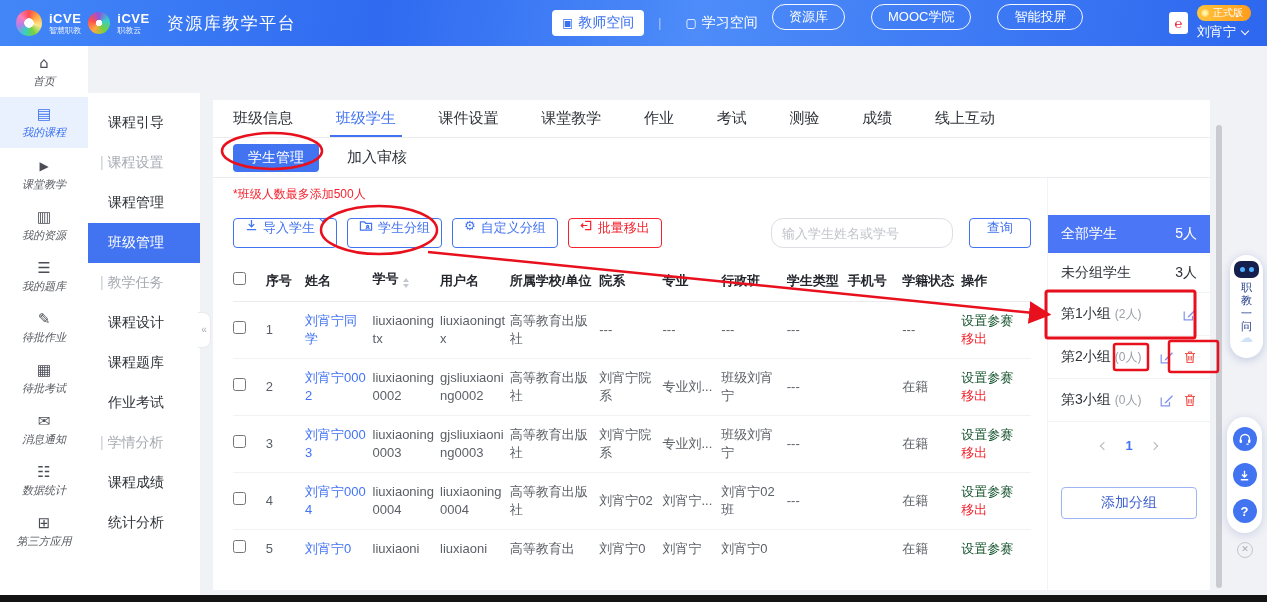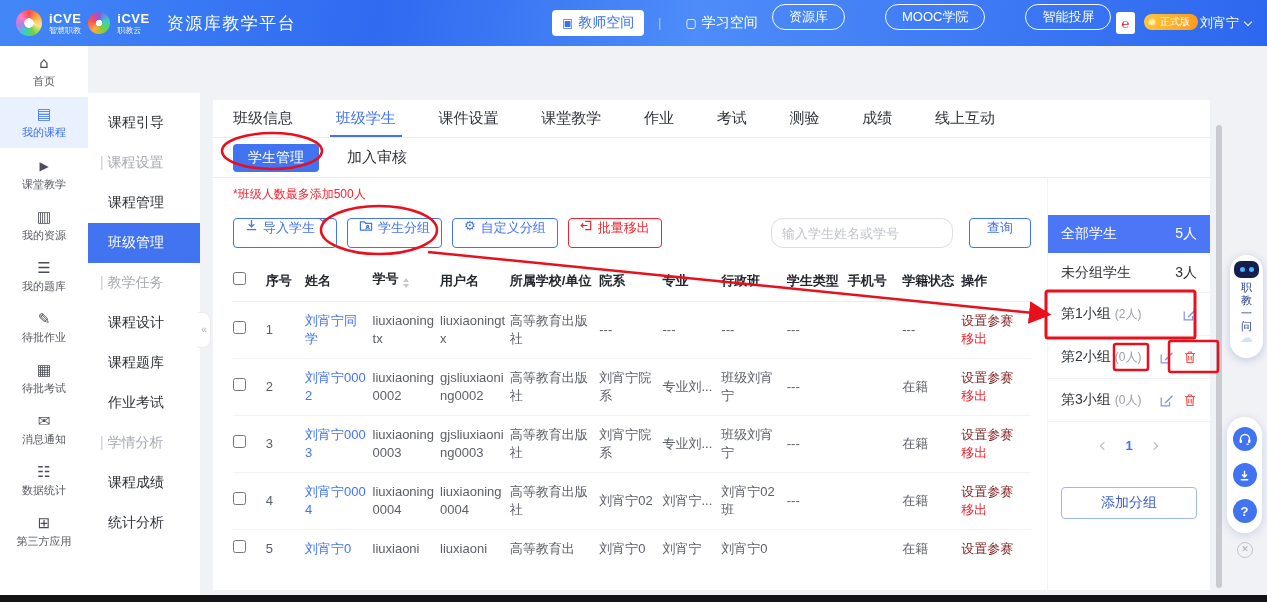--- a/index.html
+++ b/index.html
@@ -20,37 +20,37 @@
     conic-gradient(#9254de,#36cfc9,#73d13d,#ffa940,#ff4d4f,#9254de);}
   .logo-text{line-height:1;display:flex;flex-direction:column;gap:2px;}
   .logo-text .en{font-weight:bold;font-size:13px;letter-spacing:.5px;}
   .logo-text .cn{font-size:8px;opacity:.92;}
   .app-title{font-size:17px;margin-left:10px;letter-spacing:1.5px;}
   .space-nav{position:absolute;left:552px;top:0;height:46px;display:flex;align-items:center;gap:14px;font-size:14px;}
   .space-btn{display:flex;align-items:center;gap:5px;padding:4px 10px;border-radius:4px;cursor:pointer;color:#fff;}
   .space-btn.active{background:#fff;color:#3a6ff0;}
   .space-ic{font-size:12px;line-height:1;}
   .space-divider{color:rgba(255,255,255,.55);font-size:12px;}
-  .pill-group{position:absolute;left:772px;top:0;height:34px;display:flex;align-items:center;gap:40px;}
+  .pill-group{position:absolute;left:772px;top:0;height:34px;display:flex;align-items:center;gap:26px;}
   .pill{border:1px solid rgba(255,255,255,.95);border-radius:14px;padding:3px 16px;font-size:13px;color:#fff;cursor:pointer;white-space:nowrap;}
   .user-block{position:absolute;right:16px;top:0;height:46px;display:flex;align-items:center;gap:9px;}
   .app-doc-icon{width:19px;height:22px;background:#fff;border-radius:3px;color:#e8112d;font-size:13px;
     display:flex;align-items:center;justify-content:center;font-weight:bold;}
   .app-doc-icon::before{content:"℮";}
-  .user-col{display:flex;flex-direction:row;align-items:flex-start;gap:2px;}
+  .user-col{display:flex;flex-direction:column;align-items:flex-start;gap:2px;}
   .version-badge{display:flex;align-items:center;gap:3px;background:linear-gradient(90deg,#ffc53d,#ff9c1b);
     border-radius:9px;padding:1px 8px 1px 3px;font-size:10px;color:#fff;}
   .medal-ic{width:10px;height:10px;border-radius:50%;background:radial-gradient(#fff3b0 25%,#ffb820 70%);}
   .user-name{font-size:13px;color:#fff;display:flex;gap:6px;align-items:center;cursor:pointer;}
   .chev{display:inline-block;width:6px;height:6px;border-right:1.5px solid currentColor;border-bottom:1.5px solid currentColor;
     transform:rotate(45deg);margin-top:-3px;}
   .chev.gray{color:#a2a6ae;}
 
   
-  .rail{position:absolute;left:0;top:46px;width:88px;height:549px;background:#fff;z-index:3;}
+  .rail{position:absolute;left:0;top:46px;width:88px;height:549px;background:#fff;z-index:3;font-style:italic;}
   .rail-item{padding:9px 0 8px;text-align:center;font-size:11px;color:#55585e;cursor:pointer;}
   .rail-item .ric{display:block;font-size:15px;line-height:17px;color:#4a4d55;margin-bottom:2px;font-family:"DejaVu Sans",sans-serif;}
   .rail-item.active{background:#e9f1ff;color:#3a6ff0;}
   .rail-item.active .ric{color:#3a6ff0;}
   .g-home::before{content:"⌂";} .g-courses::before{content:"▤";} .g-class::before{content:"▶";font-size:12px;}
   .g-res::before{content:"▥";} .g-qb::before{content:"☰";} .g-hw::before{content:"✎";}
   .g-exam::before{content:"▦";} .g-msg::before{content:"✉";} .g-stat::before{content:"☷";} .g-apps::before{content:"⊞";}
 
   
   .crumbbar{position:absolute;left:88px;top:46px;width:1179px;height:47px;background:#fcfcfe;border-bottom:1px solid #eceef3;
@@ -97,21 +97,21 @@
   .btn-query{width:62px;justify-content:center;margin-left:16px;margin-right:0;}
 
   
   table{width:100%;border-collapse:collapse;table-layout:fixed;margin-top:14px;}
   th{font-size:13px;color:#23262c;font-weight:bold;text-align:left;padding:8px 4px 10px 0;line-height:17px;
     border-bottom:1px solid #ececf0;vertical-align:middle;word-break:break-all;}
   td{font-size:13px;color:#5b5f66;text-align:left;padding:10px 4px 10px 0;line-height:18px;
     border-bottom:1px solid #f1f2f5;vertical-align:middle;word-break:break-all;}
   tr:last-child td{border-bottom:none;}
   .cell-name{color:#4273f6;cursor:pointer;}
-  .link-blue{display:block;color:#7f1d1d;cursor:pointer;font-family:Liberation Serif, serif;}
+  .link-blue{display:block;color:#14532d;cursor:pointer;font-family:Liberation Serif, serif;}
   .link-red{display:block;color:#f5222d;cursor:pointer;}
   .cb{width:13px;height:13px;accent-color:#4273f0;cursor:pointer;}
   .sort{display:inline-flex;flex-direction:column;gap:2px;margin-left:4px;vertical-align:1px;}
   .sort i{width:0;height:0;border:3px solid transparent;display:block;}
   .sort .up{border-bottom:4px solid #c4c7cd;}
   .sort .down{border-top:4px solid #c4c7cd;}
 
   
   .right-panel{width:163px;border-left:1px solid #f2f3f6;padding-top:37px;display:flex;flex-direction:column;}
   .gp-header{height:38px;background:#4b76f5;color:#fff;display:flex;align-items:center;justify-content:space-between;

